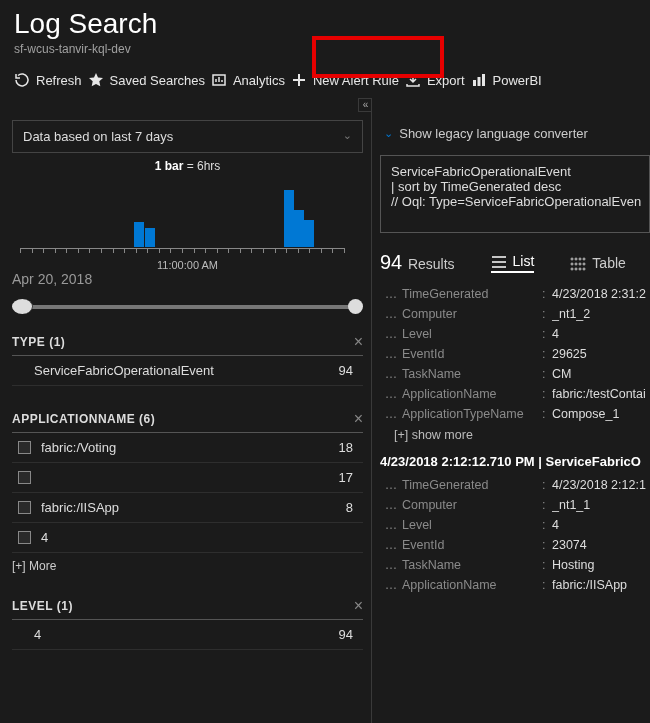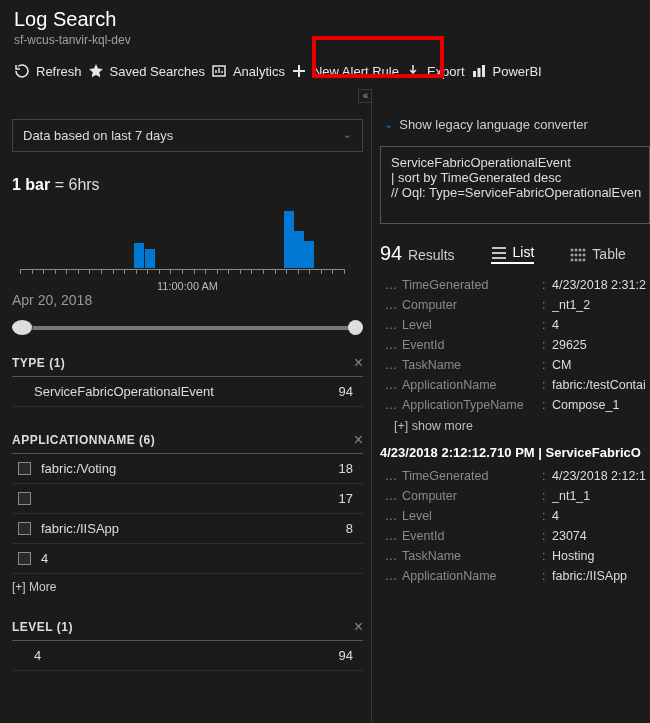--- a/index.html
+++ b/index.html
@@ -8,21 +8,21 @@
     color: #d8d8d8;
     font-family: "Segoe UI", Arial, sans-serif;
     font-size: 13px;
     width: 650px;
     height: 723px;
     overflow: hidden;
     position: relative;
   }
   
   .header { padding: 8px 14px 4px; }
-  .header h1 { font-size: 20px; font-weight: 400; color: #fff; }
+  .header h1 { font-size: 28px; font-weight: 400; color: #fff; }
   .header .sub { font-size: 12px; color: #a0a0a0; margin-top: 2px; }
 
   
   .toolbar {
     display: flex;
     gap: 6px;
     padding: 12px 14px 10px;
     align-items: center;
   }
   .tbtn { display: flex; align-items: center; gap: 6px; color: #e6e6e6; cursor: pointer; font-size: 13px; }
@@ -43,30 +43,30 @@
   .collapse-handle {
     position: absolute; right: -1px; top: 0;
     width: 14px; height: 14px;
     border:1px solid #3a3a3a; border-right:none;
     color:#aaa; font-size:10px; text-align:center; line-height:12px;
     cursor:pointer; background:#1b1b1b;
   }
 
   
   .timesel {
-    margin-top: 30px;
+    margin-top: 22px;
     border: 1px solid #444;
     padding: 8px 10px;
     display:flex; justify-content:space-between; align-items:flex-start;
     color:#ddd;
     cursor:pointer;
   }
   .timesel .chev { color:#777; font-size:11px;}
 
-  .bar-legend { text-align:left; font-size:16px; margin-top:24px; color:#ddd;}
+  .bar-legend { text-align:center; font-size:12px; margin-top:6px; color:#ddd;}
   .bar-legend b { color:#fff; }
 
   
   .chart-area { height: 80px; width: 340px; position:relative; margin-top:4px;}
   .chart-bar { position:absolute; bottom:10px; width:10px; background:#0078d4; }
   .chart-axis { position:absolute; bottom:8px; left:8px; right:8px; height:1px; background:#888;}
   .chart-tick { position:absolute; bottom:4px; width:1px; height:5px; background:#888;}
   .chart-time { text-align:center; font-size:11px; color:#bbb; margin-top:2px;}
   .chart-date { text-align:left; font-size:14px; color:#999;}
 

